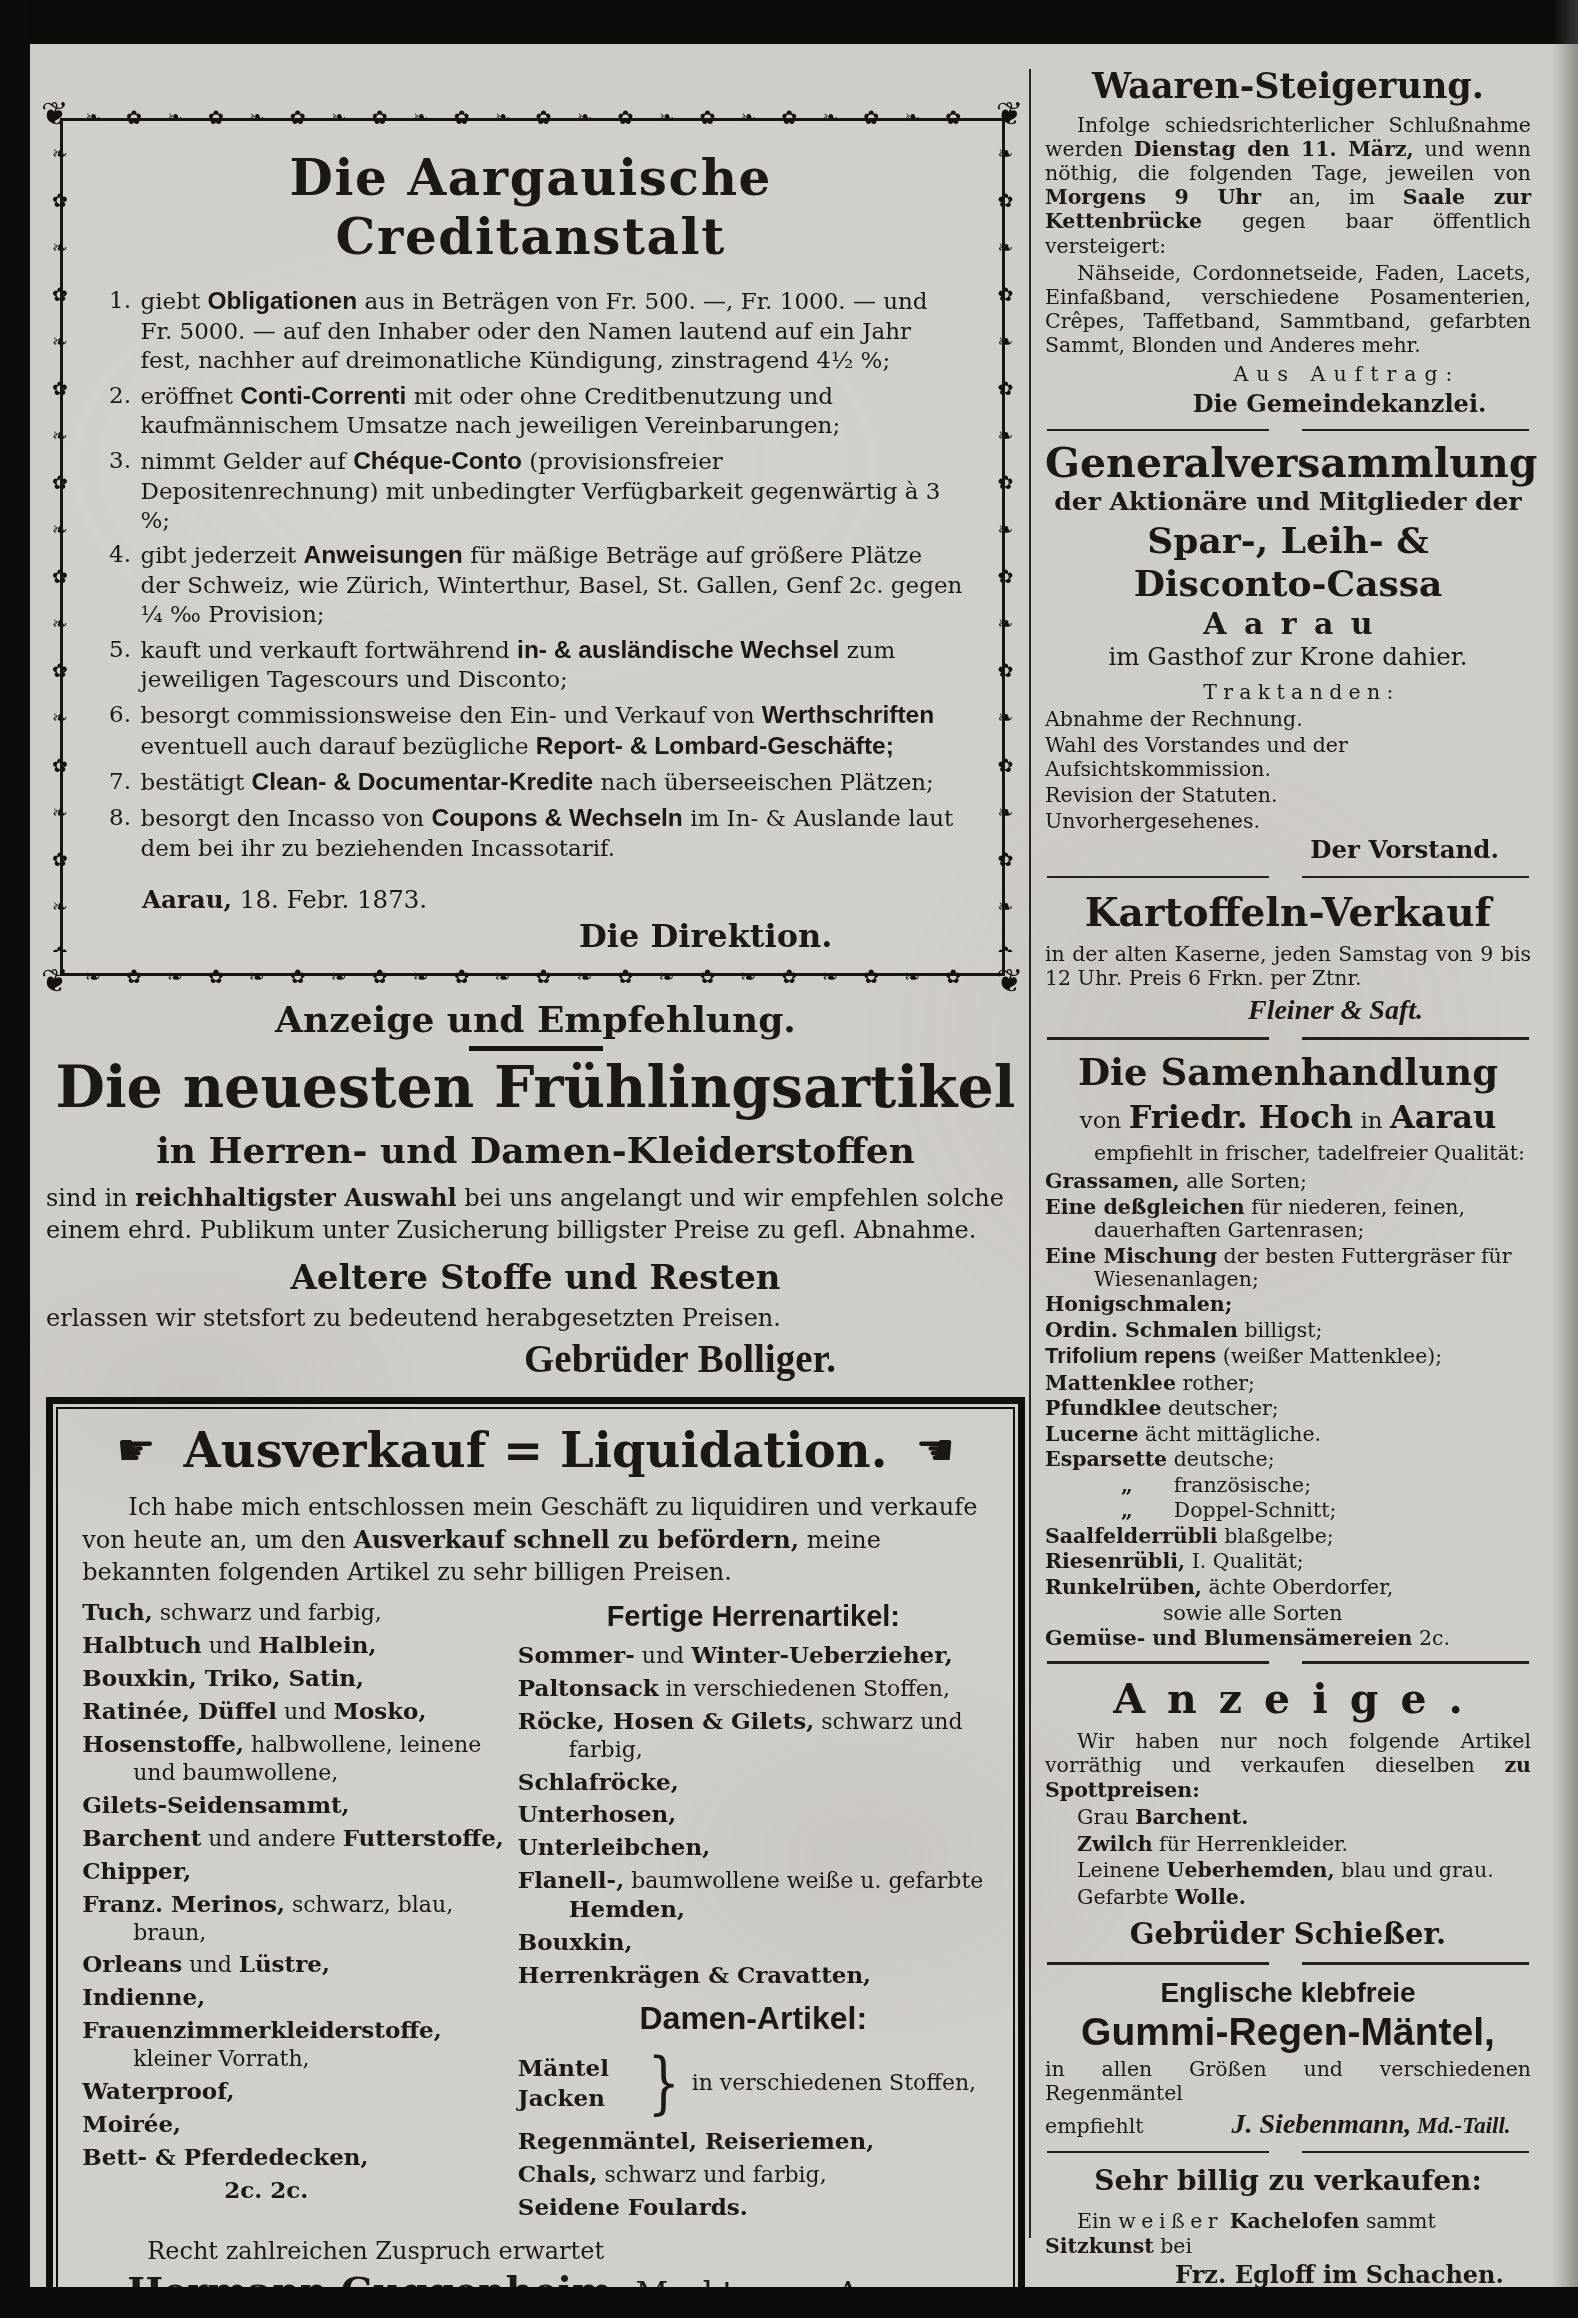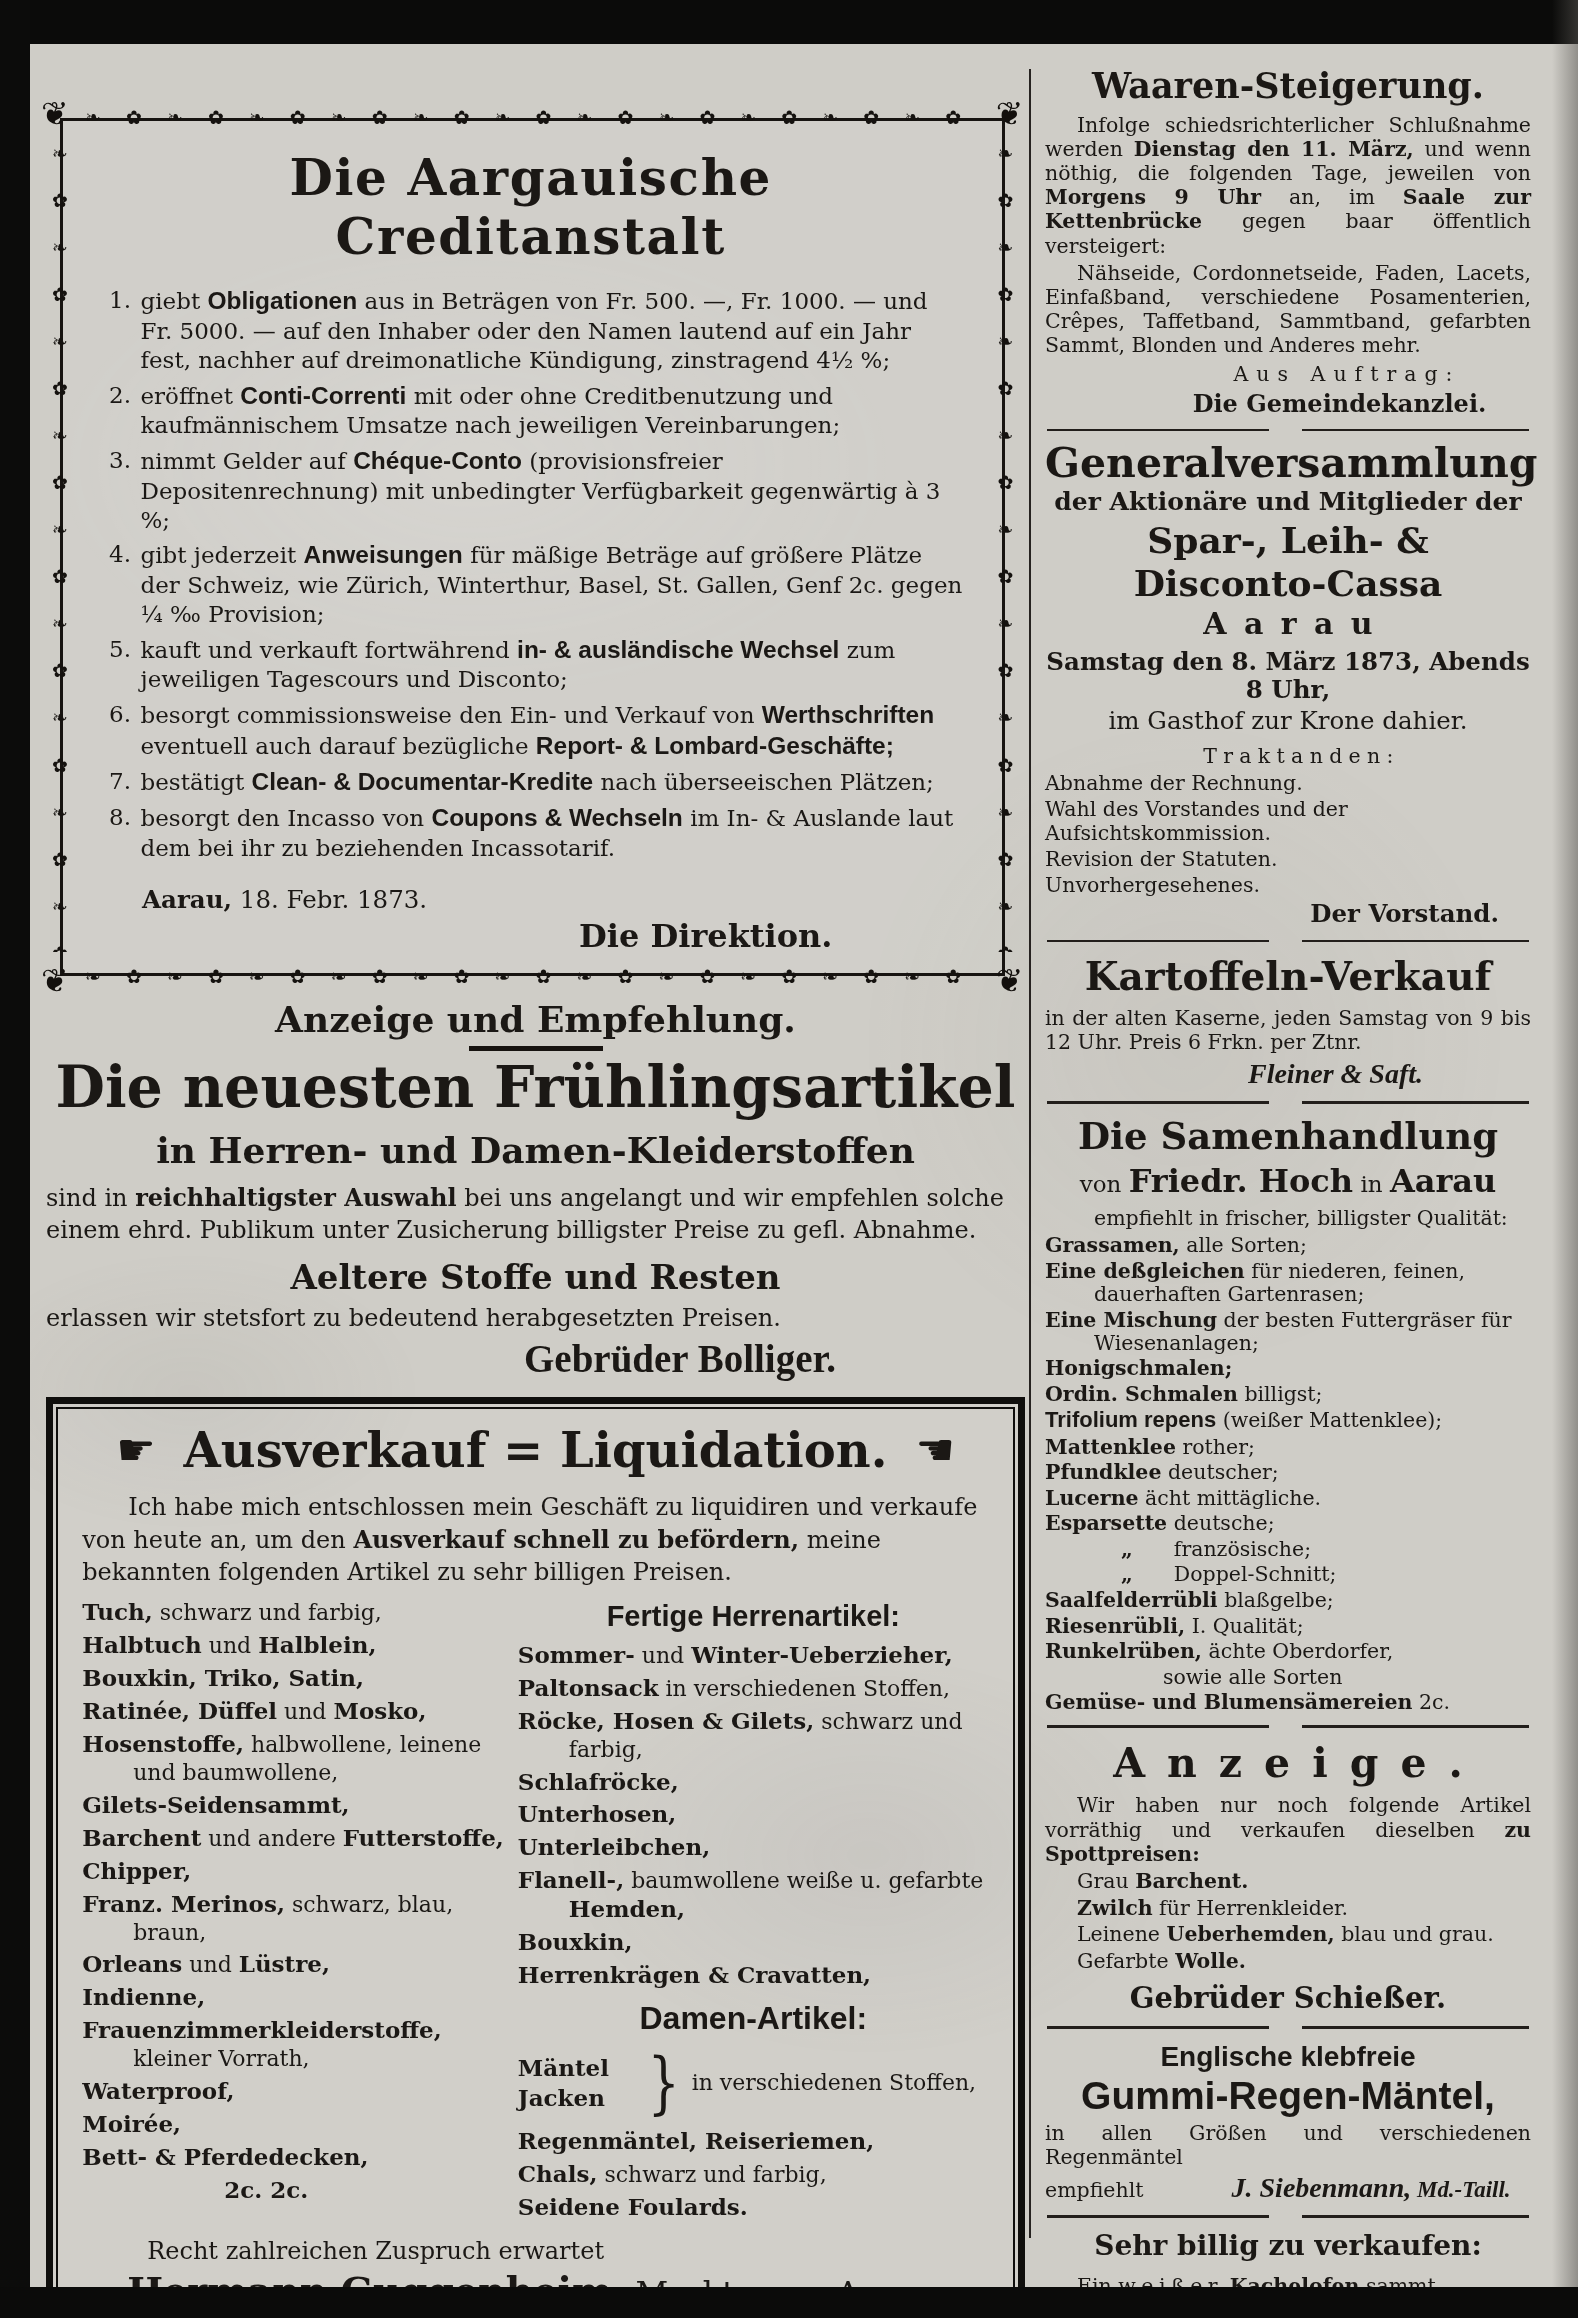--- a/index.html
+++ b/index.html
@@ -269,42 +269,41 @@
       <div class="r-auftrag">Aus Auftrag:</div>
       <div class="r-sig">Die Gemeindekanzlei.</div>
     </div>
     <div class="rule"></div>
 
     <div>
       <div class="gv1">Generalversammlung</div>
       <div class="gv2">der Aktionäre und Mitglieder der</div>
       <div class="gv3">Spar-, Leih- &amp; Disconto-Cassa</div>
       <div class="gv4">Aarau</div>
-      <div class="gv5">Samstag den 8. März 1873, Abends 8 Uhr,</div>
       <div class="gv6">im Gasthof zur Krone dahier.</div>
       <div class="gv-trakt">Traktanden:</div>
       <div class="gv-t">Abnahme der Rechnung.</div>
       <div class="gv-t">Wahl des Vorstandes und der Aufsichtskommission.</div>
       <div class="gv-t">Revision der Statuten.</div>
       <div class="gv-t">Unvorhergesehenes.</div>
       <div class="gv-sig">Der Vorstand.</div>
     </div>
     <div class="rule"></div>
 
     <div>
       <div class="kt-title">Kartoffeln-Verkauf</div>
       <div class="kt-p">in der alten Kaserne, jeden Samstag von 9 bis 12 Uhr.  Preis 6 Frkn. per Ztnr.</div>
       <div class="kt-sig">Fleiner &amp; Saft.</div>
     </div>
     <div class="rule"></div>
 
     <div>
       <div class="sm1">Die Samenhandlung</div>
       <div class="sm2"><span>von </span><span class="xl">Friedr. Hoch</span><span> in </span><span class="xl">Aarau</span></div>
-      <div class="sm3">empfiehlt in frischer, billigster Qualität:</div>
+      <div class="sm3">empfiehlt in frischer, tadelfreier Qualität:</div>
       <div class="sm-line"><span class="fb">Grassamen,</span><span> alle Sorten;</span></div>
       <div class="sm-line"><span class="fb">Eine deßgleichen</span><span> für niederen, feinen, dauerhaften Gartenrasen;</span></div>
       <div class="sm-line"><span class="fb">Eine Mischung</span><span> der besten Futtergräser für Wiesenanlagen;</span></div>
       <div class="sm-line"><span class="fb">Honigschmalen;</span></div>
       <div class="sm-line"><span class="fb">Ordin. Schmalen</span><span> billigst;</span></div>
       <div class="sm-line"><span class="ab">Trifolium repens</span><span> (weißer Mattenklee);</span></div>
       <div class="sm-line"><span class="fb">Mattenklee</span><span> rother;</span></div>
       <div class="sm-line"><span class="fb">Pfundklee</span><span> deutscher;</span></div>
       <div class="sm-line"><span class="fb">Lucerne</span><span> ächt mittägliche.</span></div>
       <div class="sm-line"><span class="fb">Esparsette</span><span> deutsche;</span></div>

